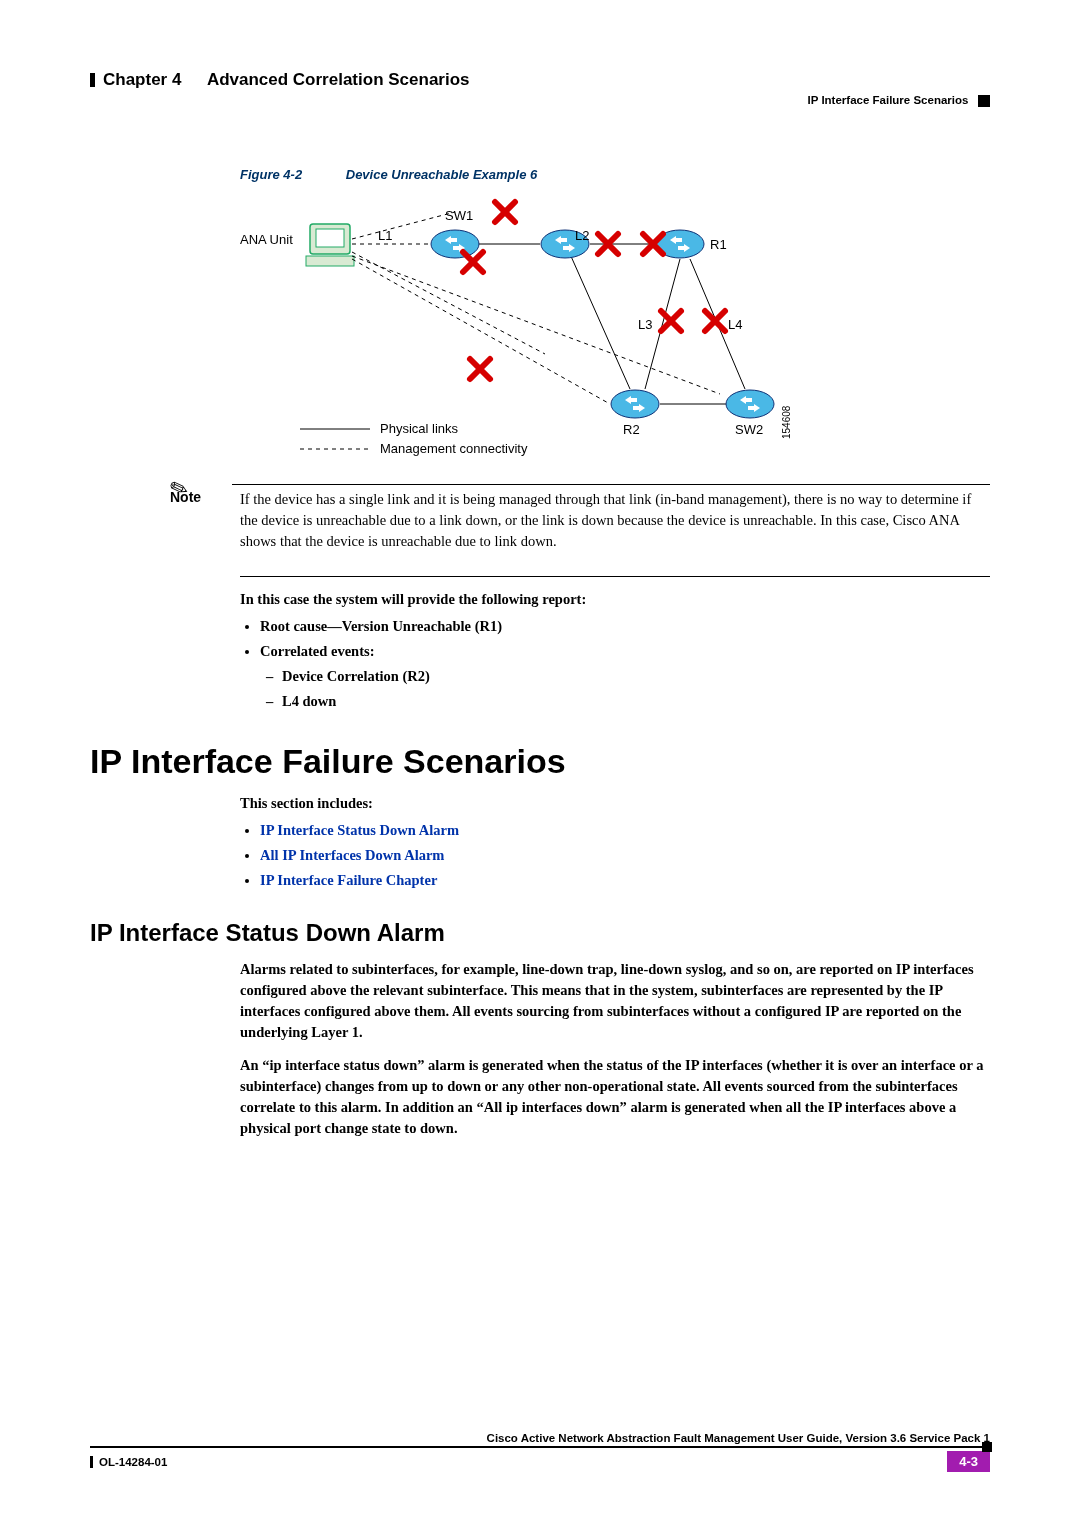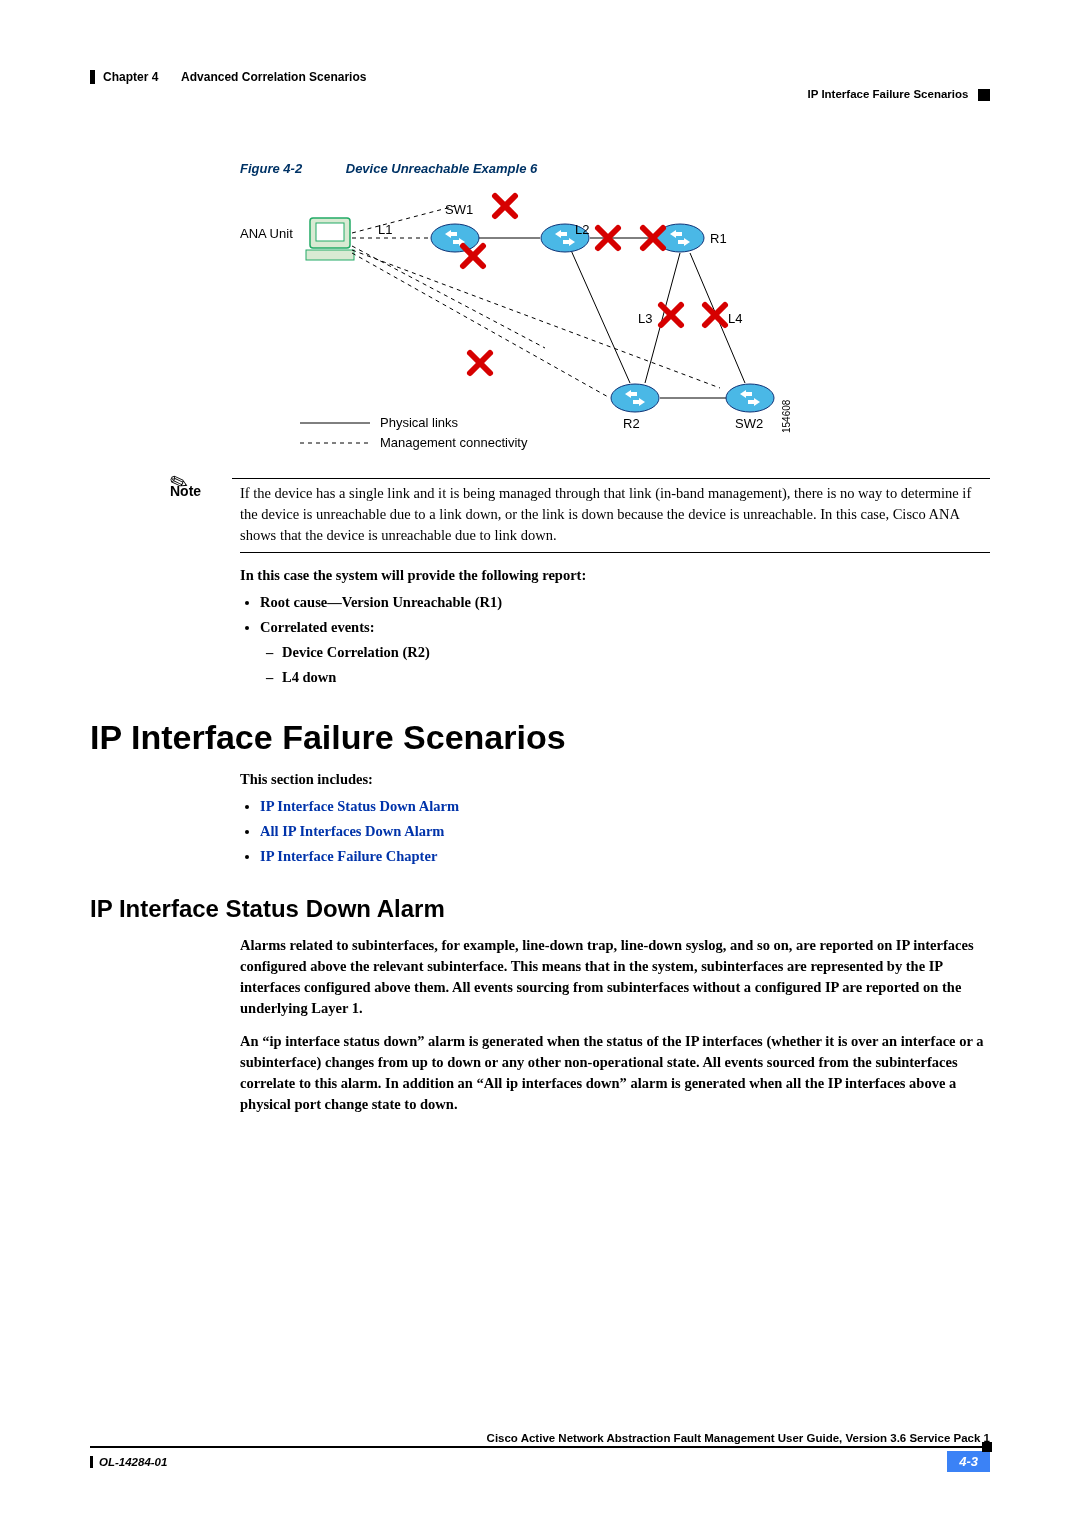--- a/index.html
+++ b/index.html
@@ -17,21 +17,21 @@
     padding: 70px 90px 50px 90px;
     box-sizing: border-box;
     height: 100%;
     position: relative;
   }
   .header-row {
     display: flex;
     justify-content: space-between;
     align-items: center;
     font-family: Arial, Helvetica, sans-serif;
-    font-size: 12px;
+    font-size: 17px;
     font-weight: bold;
   }
   .header-left {
     display: flex;
     align-items: center;
     gap: 8px;
   }
   .header-bar {
     width: 5px;
     height: 14px;
@@ -98,21 +98,21 @@
   .note-label {
     font-family: Arial, Helvetica, sans-serif;
     font-weight: bold;
     font-size: 14px;
     width: 70px;
     flex-shrink: 0;
     margin-left: -62px;
   }
   .note-text {
     border-bottom: 1px solid #000;
-    padding-bottom: 6px;
+    padding-bottom: 24px;
     line-height: 1.45;
   }
   .body-text {
     margin-left: 150px;
     line-height: 1.45;
     font-weight: bold;
   }
   .body-text p {
     margin: 12px 0 6px 0;
   }
@@ -183,24 +183,23 @@
     background: #000;
   }
   .footer-row {
     display: flex;
     justify-content: space-between;
     align-items: center;
     margin-top: 3px;
     font-family: Arial, Helvetica, sans-serif;
     font-size: 11.5px;
     font-weight: bold;
-    font-style: italic;
   }
   .pagebox {
-    background: #3b82f6;
+    background: #a21caf;
     color: #fff;
     padding: 3px 12px;
     font-family: Arial, Helvetica, sans-serif;
     font-size: 13px;
     font-weight: bold;
   }
   .footer-left {
     display: flex;
     align-items: center;
     gap: 6px;

